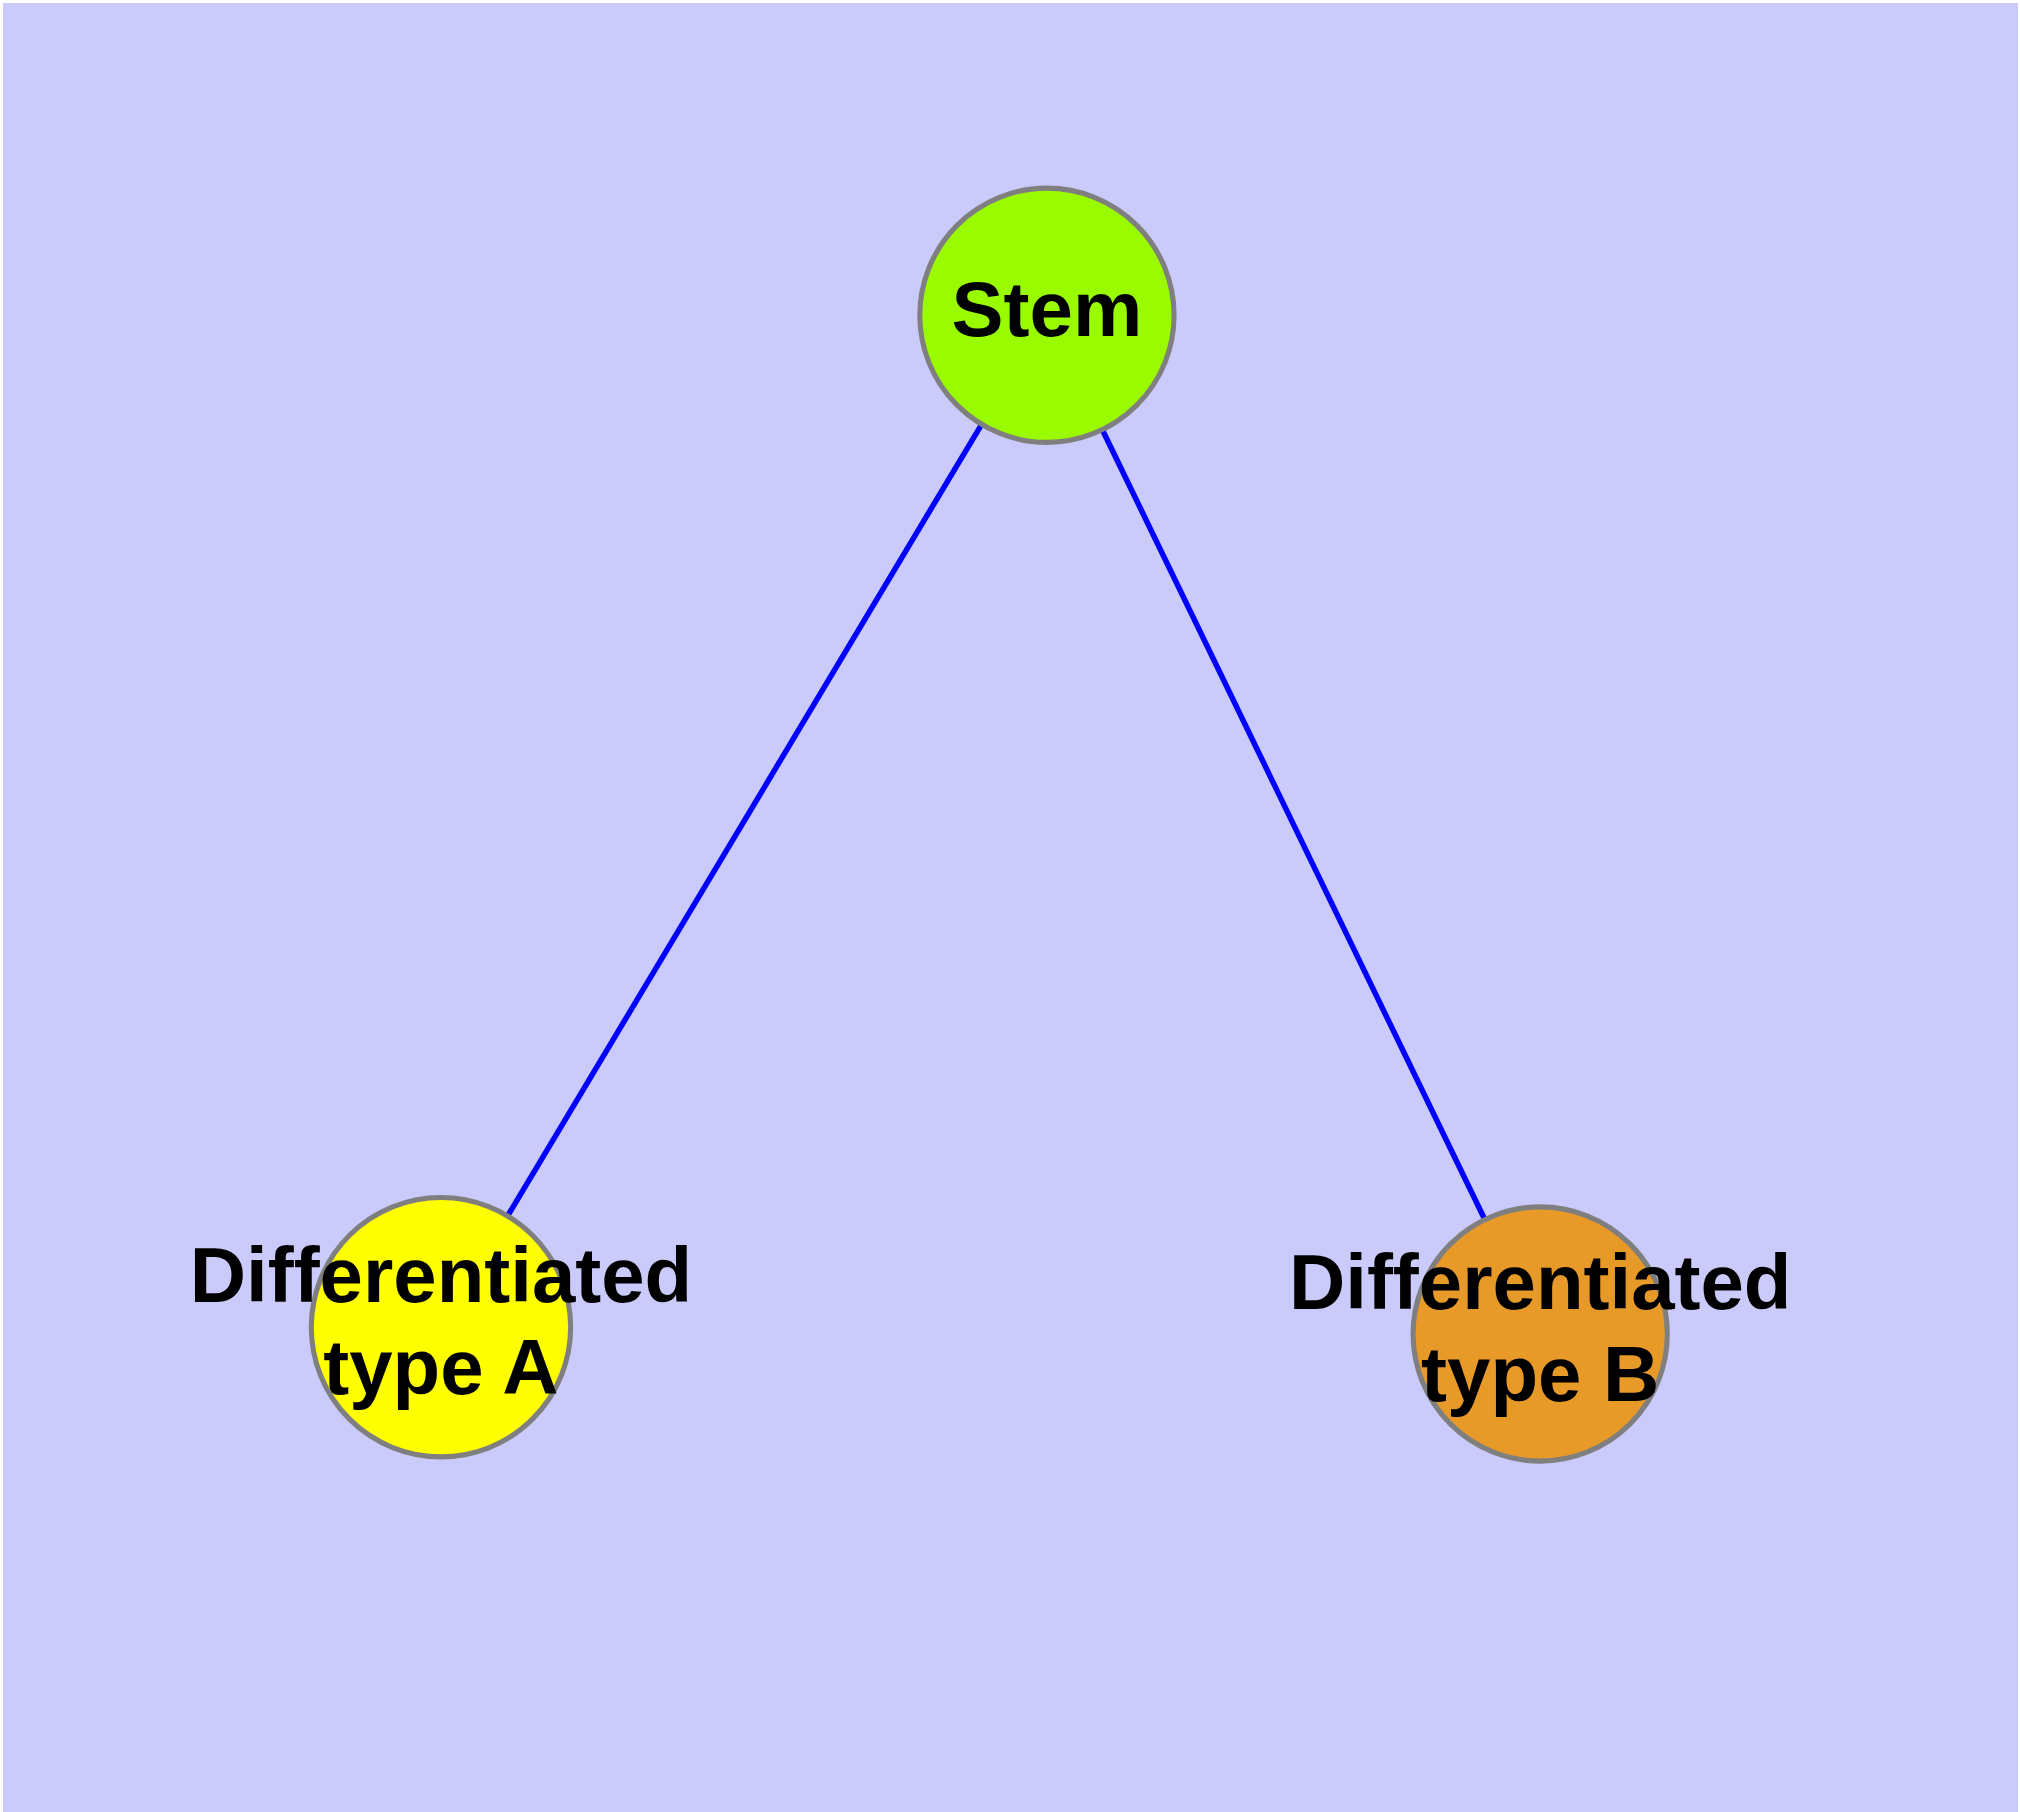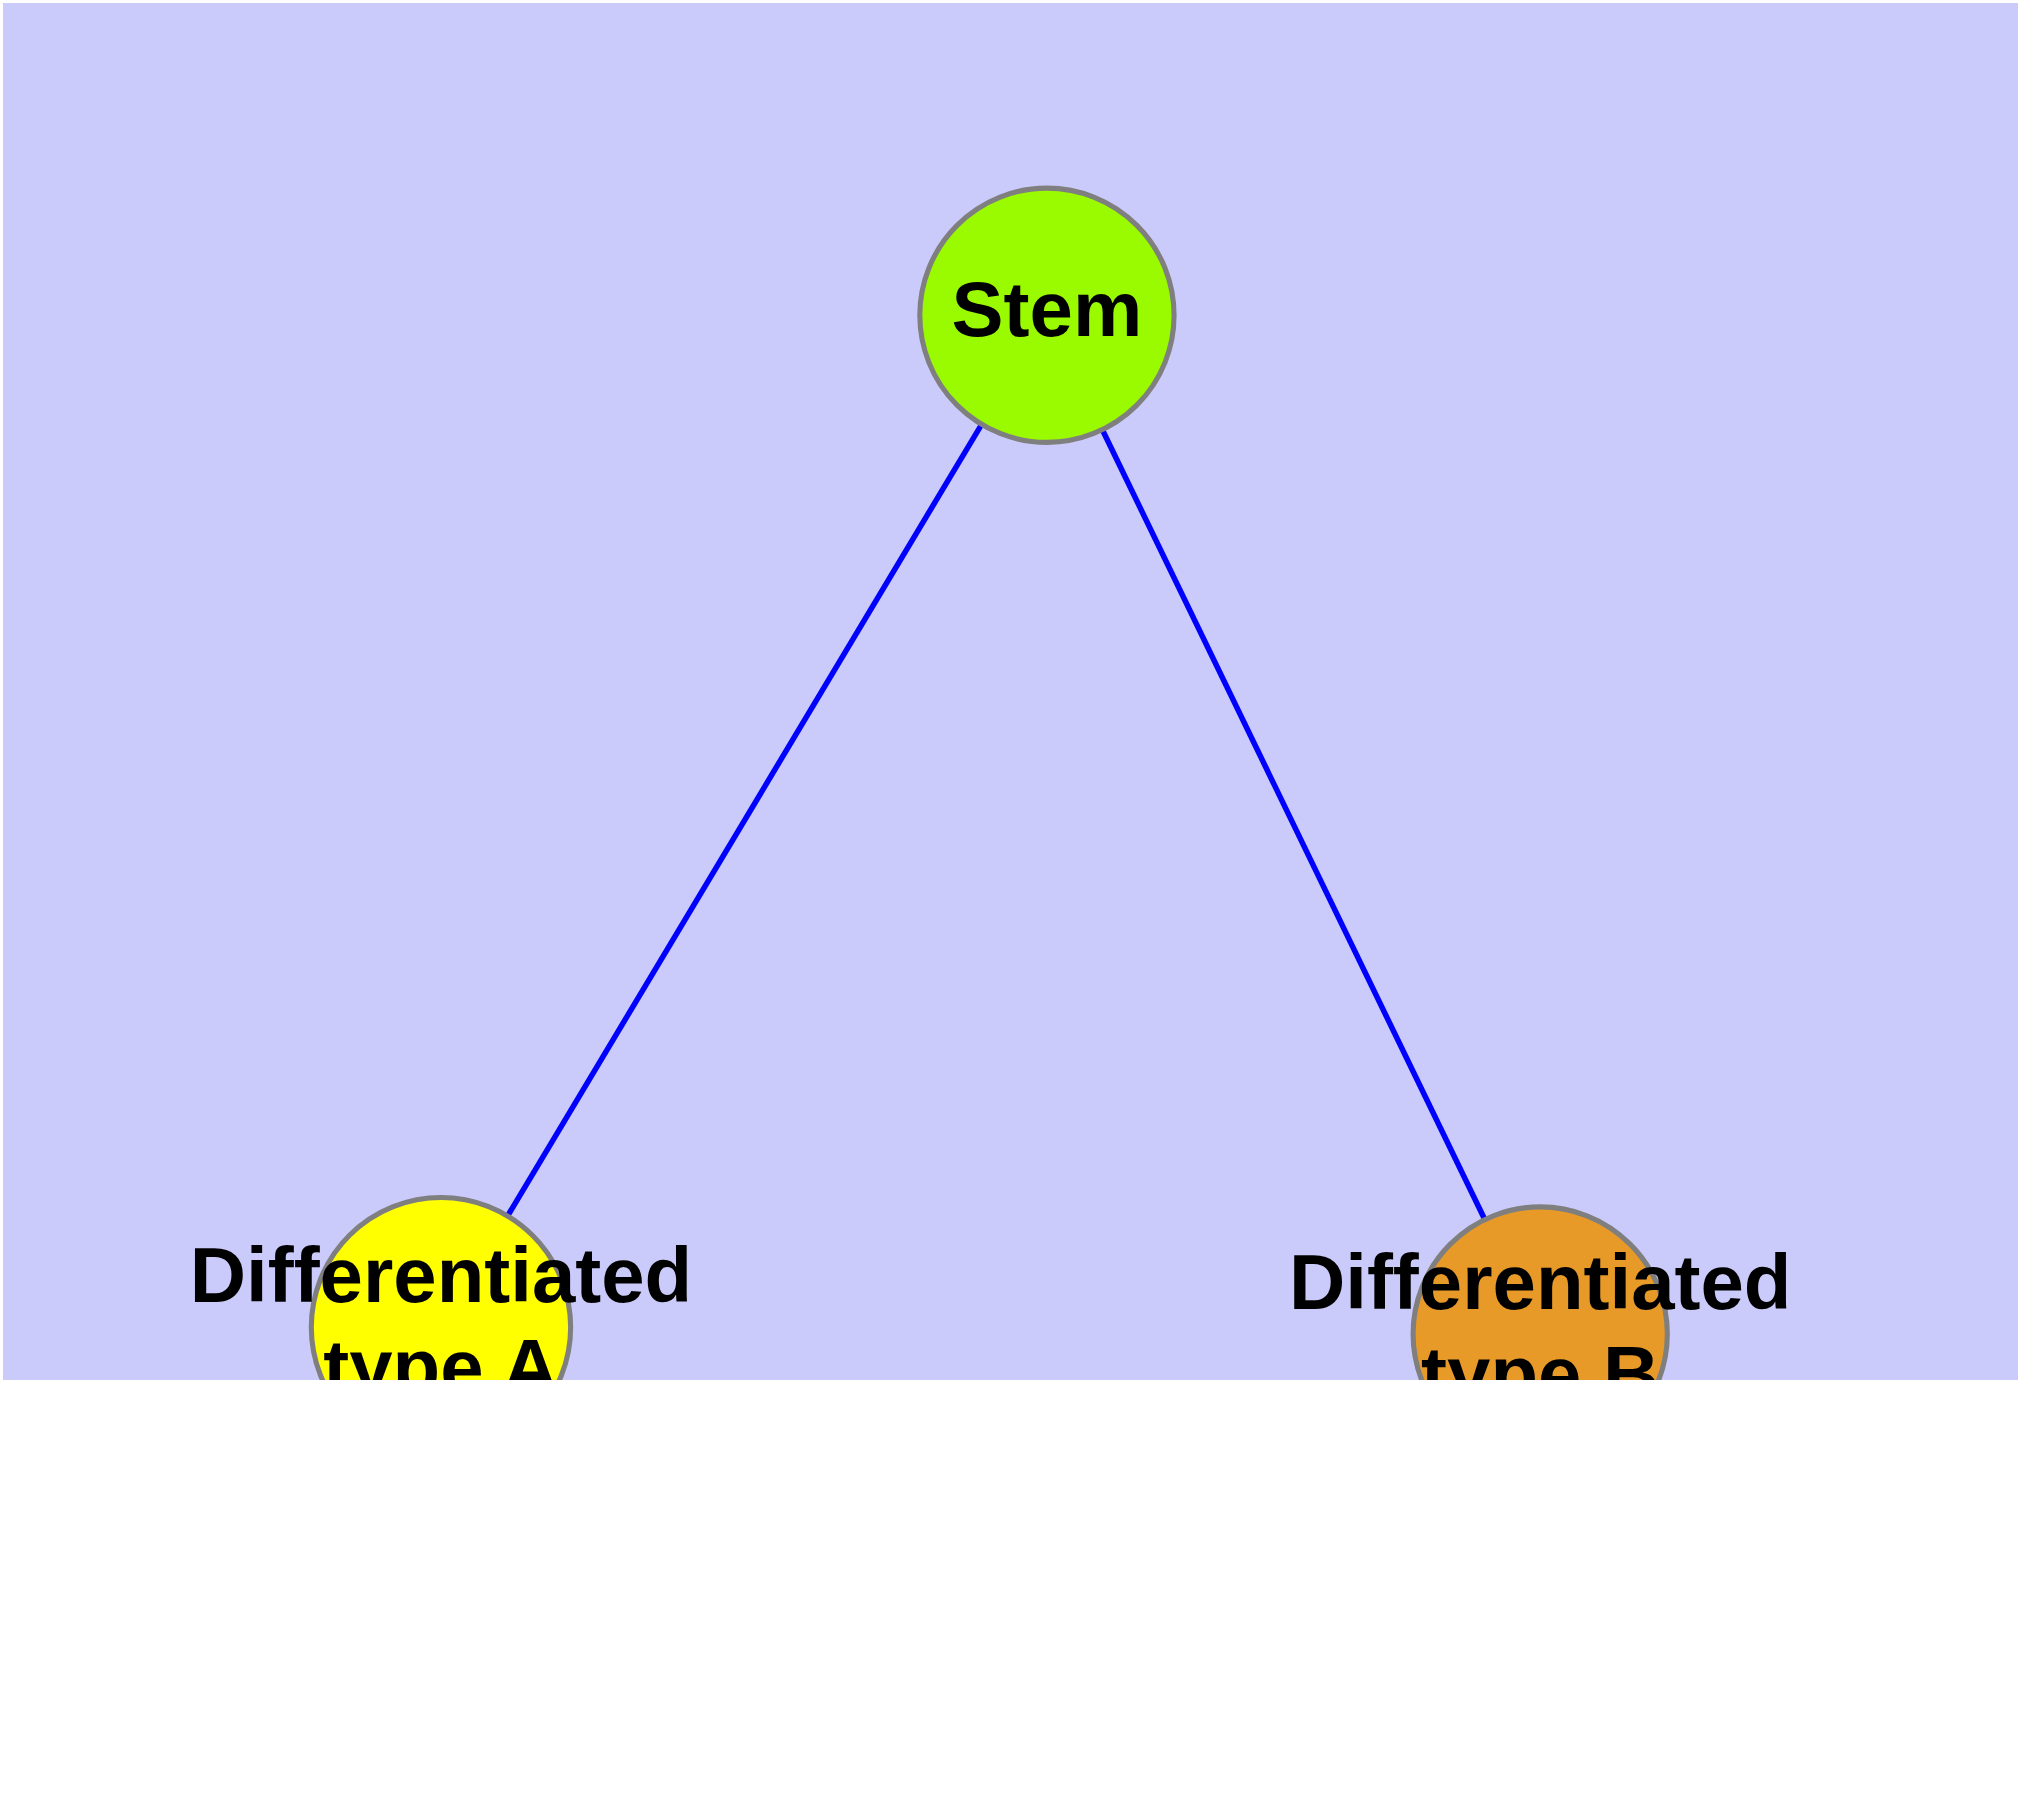--- a/index.html
+++ b/index.html
@@ -4,21 +4,21 @@
 <title>Cell Differentiation Graph</title>
 <style>
   html, body {
     margin: 0;
     padding: 0;
     background: #ffffff;
   }
   #canvas {
     position: relative;
     width: 2021px;
-    height: 1380px;
+    height: 1812px;
     background: #ffffff;
     overflow: hidden;
     font-family: "Liberation Sans", sans-serif;
   }
   #plot-area {
     position: absolute;
     left: 3.4px;
     top: 3.4px;
     width: 2015px;
     height: 1809px;

